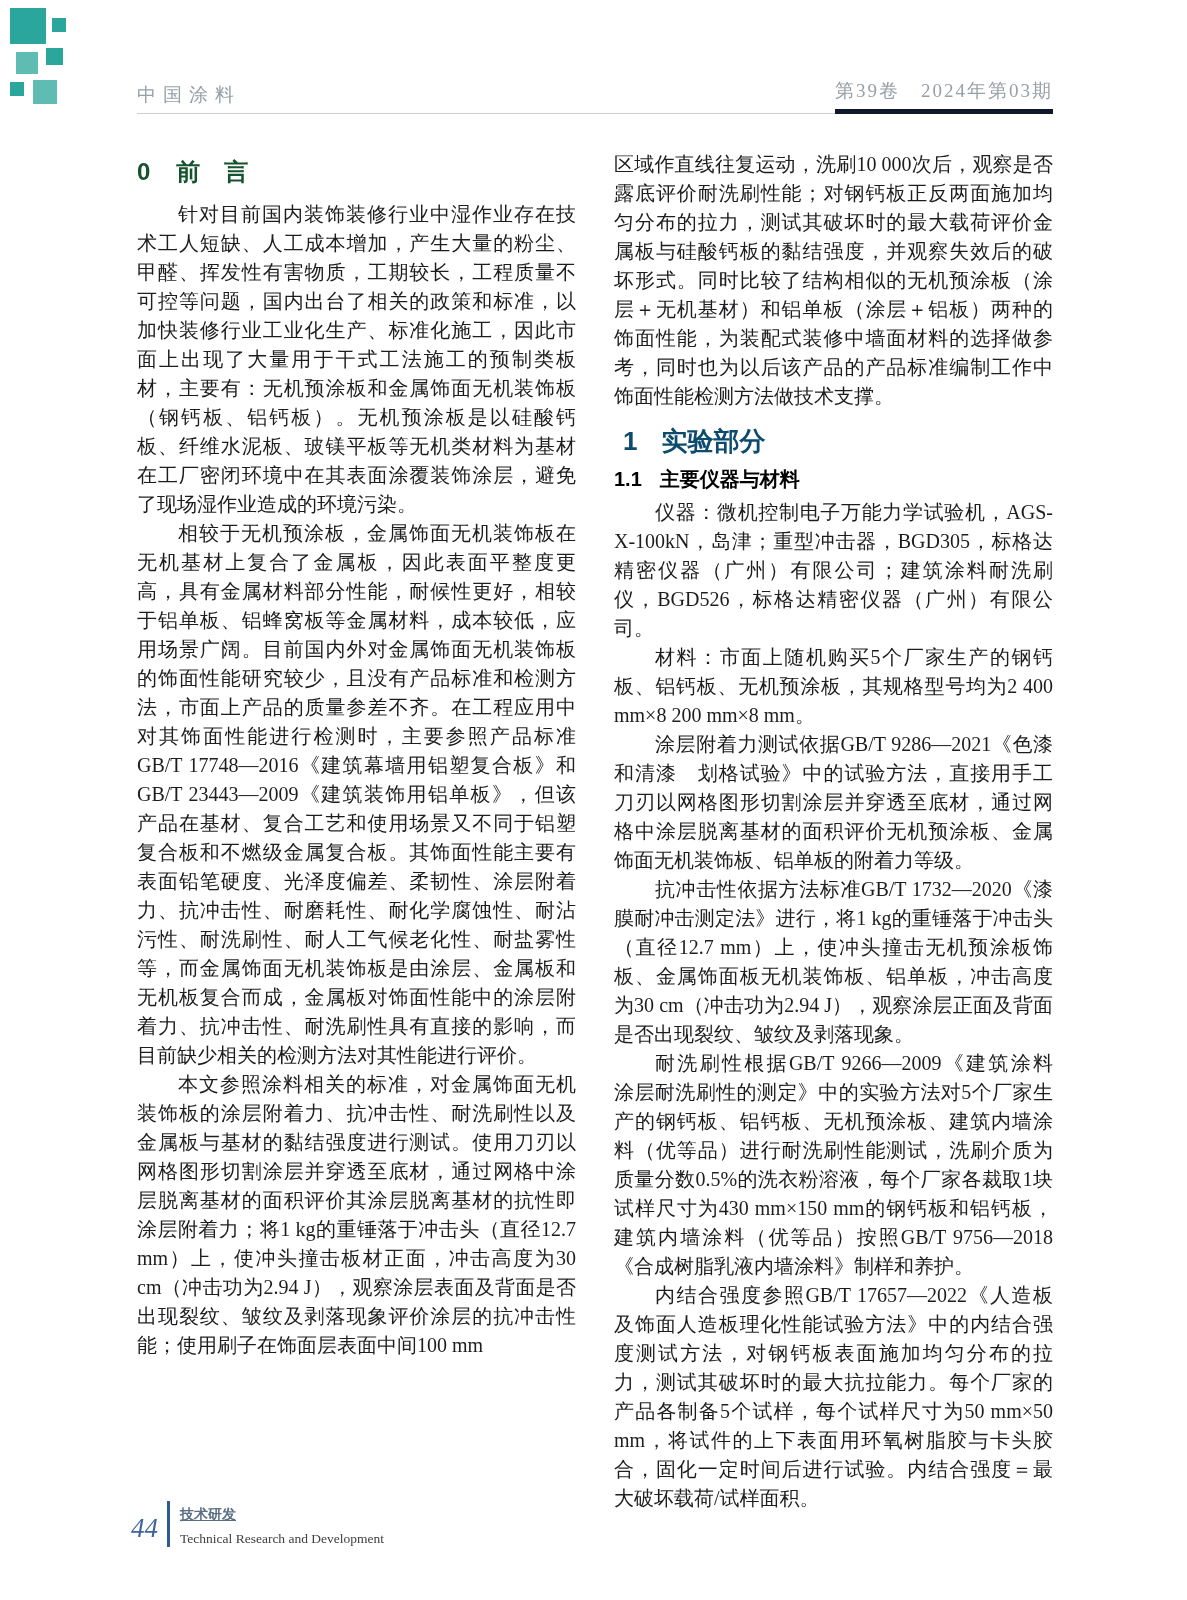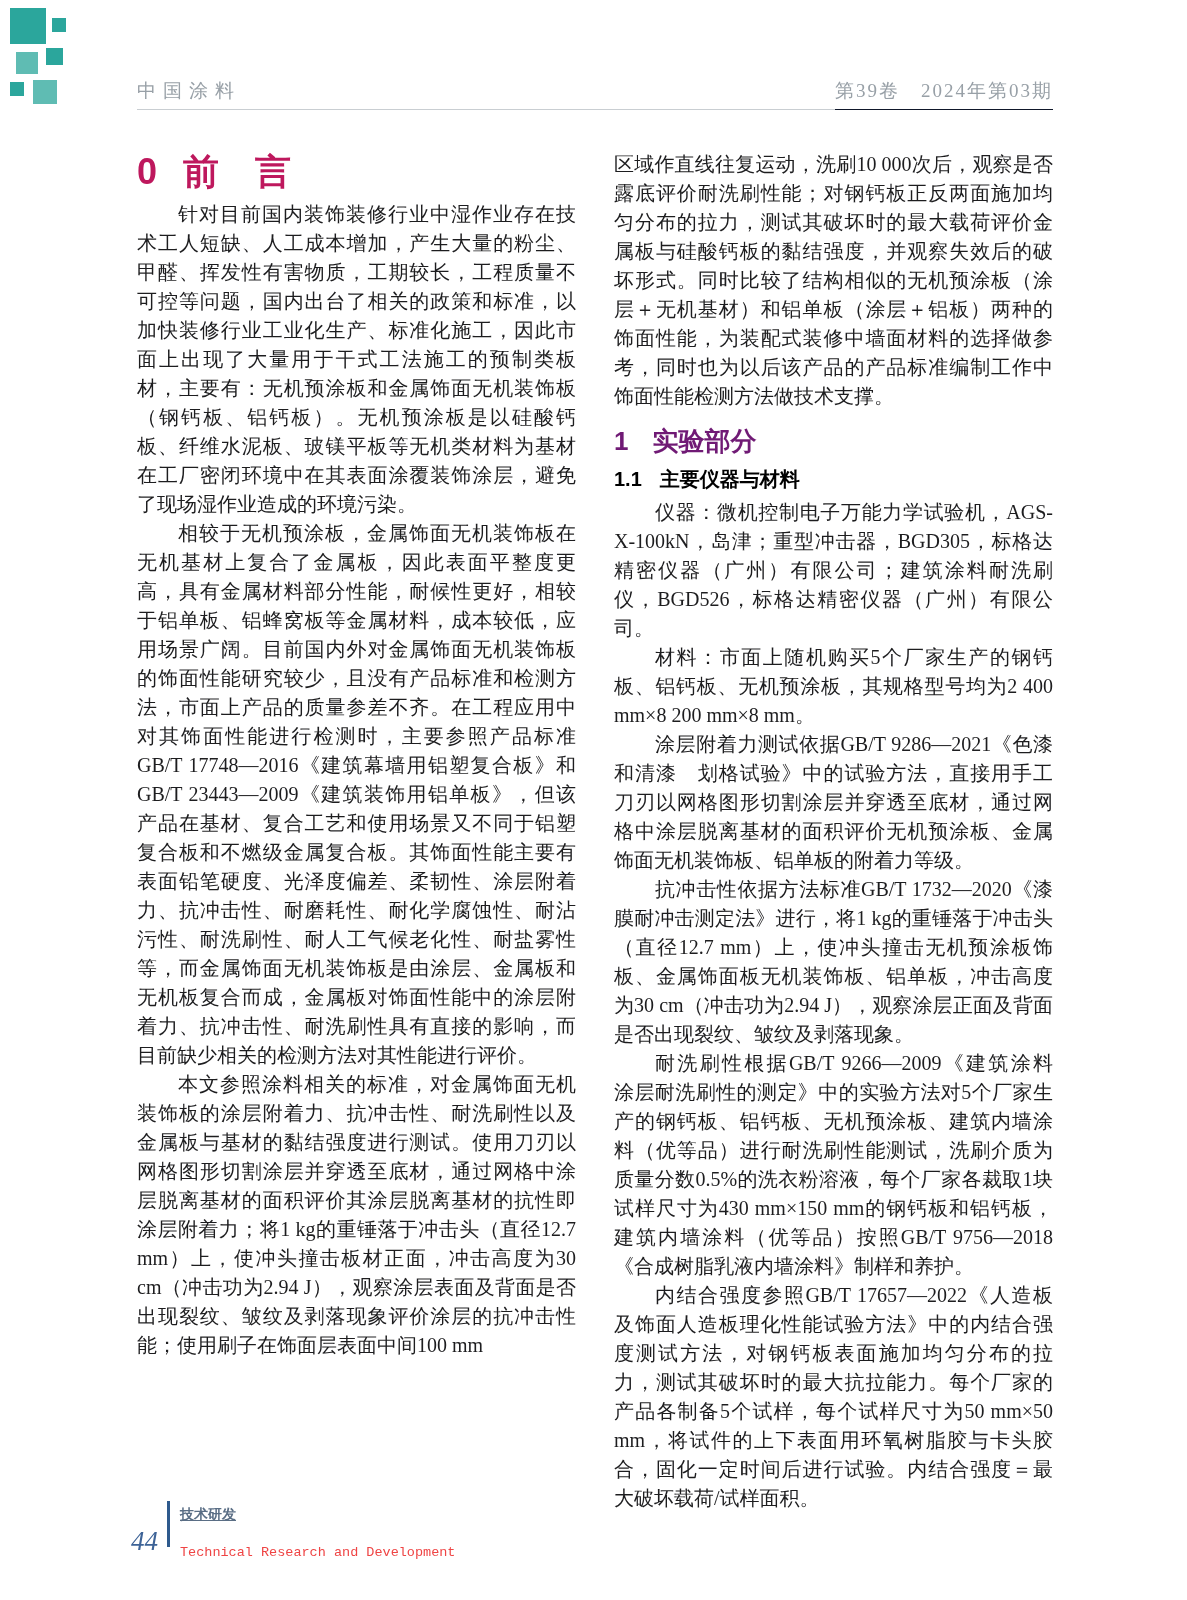--- a/index.html
+++ b/index.html
@@ -17,47 +17,47 @@
 
   
   .running-head{
     position:absolute;left:137px;top:78px;width:916px;
     display:flex;justify-content:space-between;align-items:flex-end;
     border-bottom:1px solid #c9ced2;
     padding-bottom:5px;
     font-size:19px;color:#98a0a7;
   }
   .running-head .journal{letter-spacing:7px;}
-  .running-head .issue{letter-spacing:2px;border-bottom:1px solid #0f172a;margin-bottom:-6px;padding-bottom:5px;}
+  .running-head .issue{letter-spacing:2px;border-bottom:5px solid #0f172a;margin-bottom:-6px;padding-bottom:5px;}
 
   
   .content{
     position:absolute;left:137px;top:150px;width:916px;
     display:flex;gap:38px;
   }
   .col{width:439px;}
   p.body{
     margin:0;
     font-size:20px;line-height:29px;
     text-align:justify;
     text-indent:2.05em;
     color:#1d1d1f;
   }
   p.body.no-indent{text-indent:0;}
 
   h2.h-major{
     font-family:"Liberation Sans","DejaVu Sans",sans-serif;
-    font-size:36px;font-weight:bold;color:#be185d;
+    font-size:24px;font-weight:bold;color:#14532d;
     margin:6px 0 12px 0;line-height:32px;
   }
   h2.h-major .num{margin-right:26px;}
   h2.h-sec{
     font-family:"Liberation Sans","DejaVu Sans",sans-serif;
-    font-size:26px;font-weight:bold;color:#701a75;
-    margin:14px 0 8px 0;line-height:32px;
+    font-size:26px;font-weight:bold;color:#0c4a6e;
+    margin:14px 0 8px 9px;line-height:32px;
   }
   h2.h-sec .num{margin-right:24px;}
   h3.h-sub{
     font-family:"Liberation Sans","DejaVu Sans",sans-serif;
     font-size:20px;font-weight:bold;color:#000000;
     margin:8px 0 5px 0;line-height:28px;
   }
   h3.h-sub .num{margin-right:18px;}
 
   
@@ -70,22 +70,22 @@
     align-self:flex-end;padding-bottom:3px;margin-right:9px;
     font-family:"Liberation Serif","DejaVu Serif",serif;
     font-style:italic;
   }
   .footer .bar{width:3px;background:#2e5a8d;height:46px;margin-right:10px;}
   .footer .colname{
     font-family:"Liberation Sans","DejaVu Sans",sans-serif;
     font-size:14px;font-weight:bold;color:#5a6e85;line-height:24px;padding-top:1px;text-decoration:underline;
   }
   .footer .colname-en{
-    font-family:Liberation Mono, monospace;
-    font-size:13.5px;color:#ef4444;margin-top:19px;
+    font-family:Liberation Serif, serif;
+    font-size:13.5px;color:#404040;margin-top:5px;
   }
 </style>
 </head>
 <body>
 
 <div class="page">
 
   <div class="decor">
     <div class="sq" style="left:10px;top:8px;width:36px;height:36px;background:#2ba69c;"></div>
     <div class="sq" style="left:52px;top:18px;width:14px;height:14px;background:#2ba69c;"></div>

